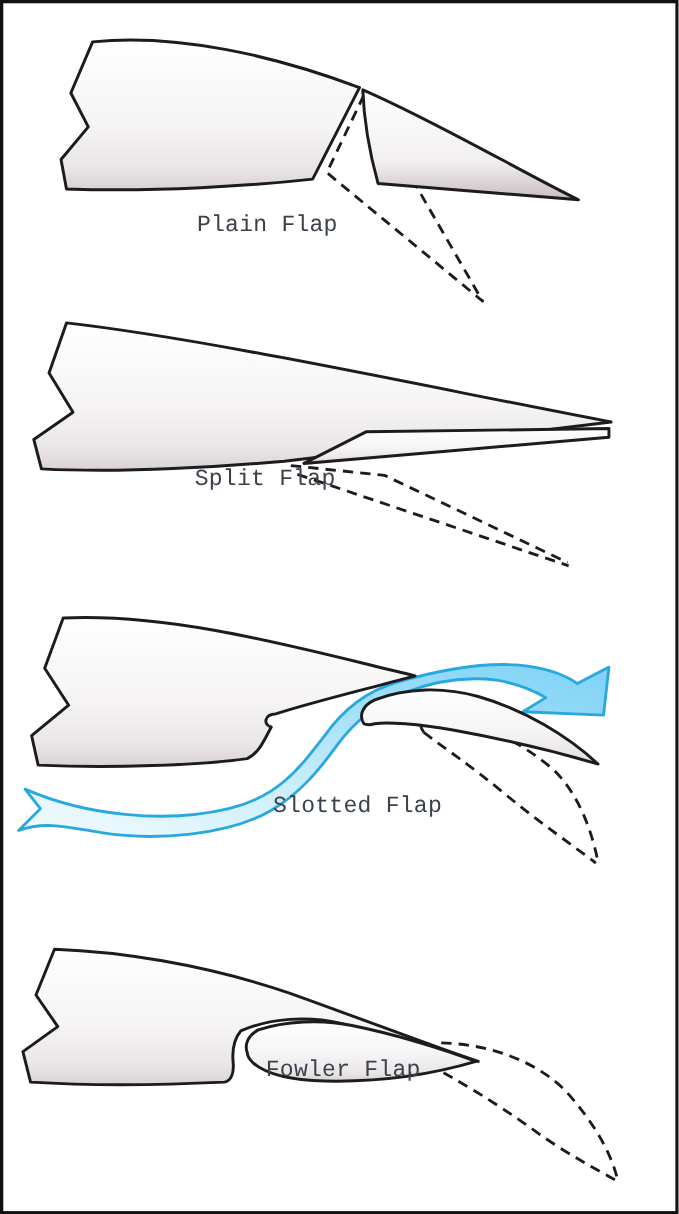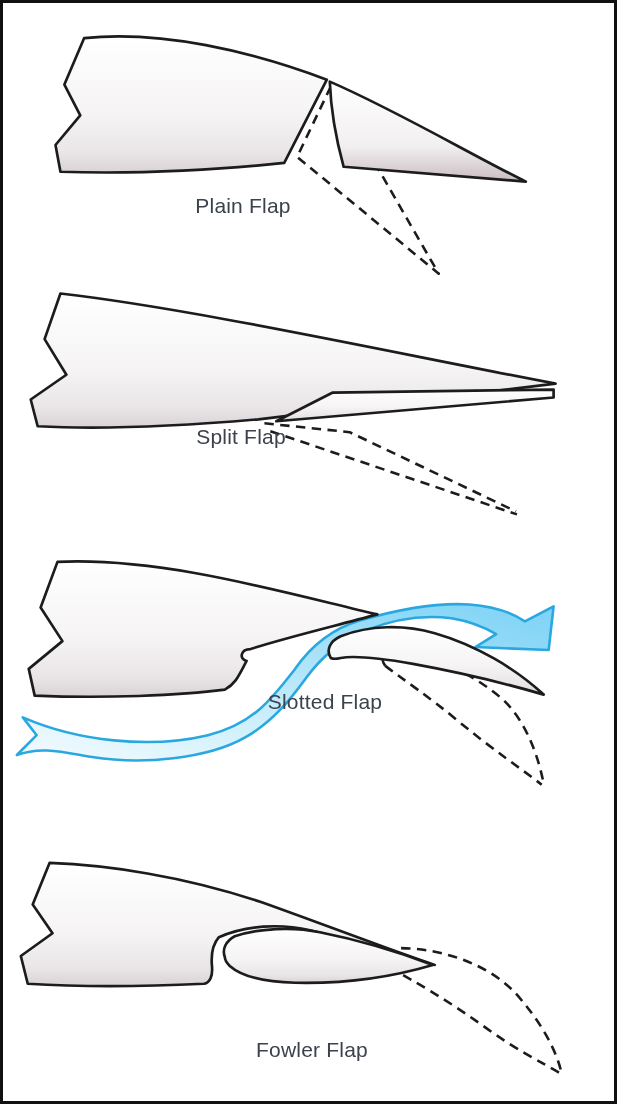--- a/index.html
+++ b/index.html
@@ -10,21 +10,21 @@
     --border:#111111;
   }
   html,body{margin:0;padding:0;background:#fff;}
   .figure{
     position:relative;
     width:617px;height:1104px;
     box-sizing:border-box;
     background:var(--bg);
     border:3px solid var(--border);
     overflow:hidden;
-    font-family:Liberation Sans, sans-serif;
+    font-family:Liberation Mono, monospace;
   }
   .figure svg{position:absolute;left:0;top:0;width:100%;height:100%;display:block;}
   .panel-label{
     position:absolute;
     transform:translateX(-50%);
     font-size:21px;
     line-height:1;
     color:var(--label);
     white-space:nowrap;
     letter-spacing:0.2px;
@@ -131,15 +131,15 @@
                C 258,932 292,930 320,936
                C 360,944 405,958 434,969
                C 390,982 340,988 295,987
                C 258,986 238,978 229,970
                C 226,967 224,964 224,961 Z"></path>
     </g>
   </svg>
 
   <div class="panel-label" style="left:240px;top:192px;">Plain Flap</div>
   <div class="panel-label" style="left:238px;top:423px;">Split Flap</div>
-  <div class="panel-label" style="left:322px;top:688px;">Slotted Flap</div>
-  <div class="panel-label" style="left:309px;top:1036px;">Fowler Flap</div>
+  <div class="panel-label" style="left:322px;top:720px;">Slotted Flap</div>
+  <div class="panel-label" style="left:309px;top:960px;">Fowler Flap</div>
 </div>
 
 </body></html>

